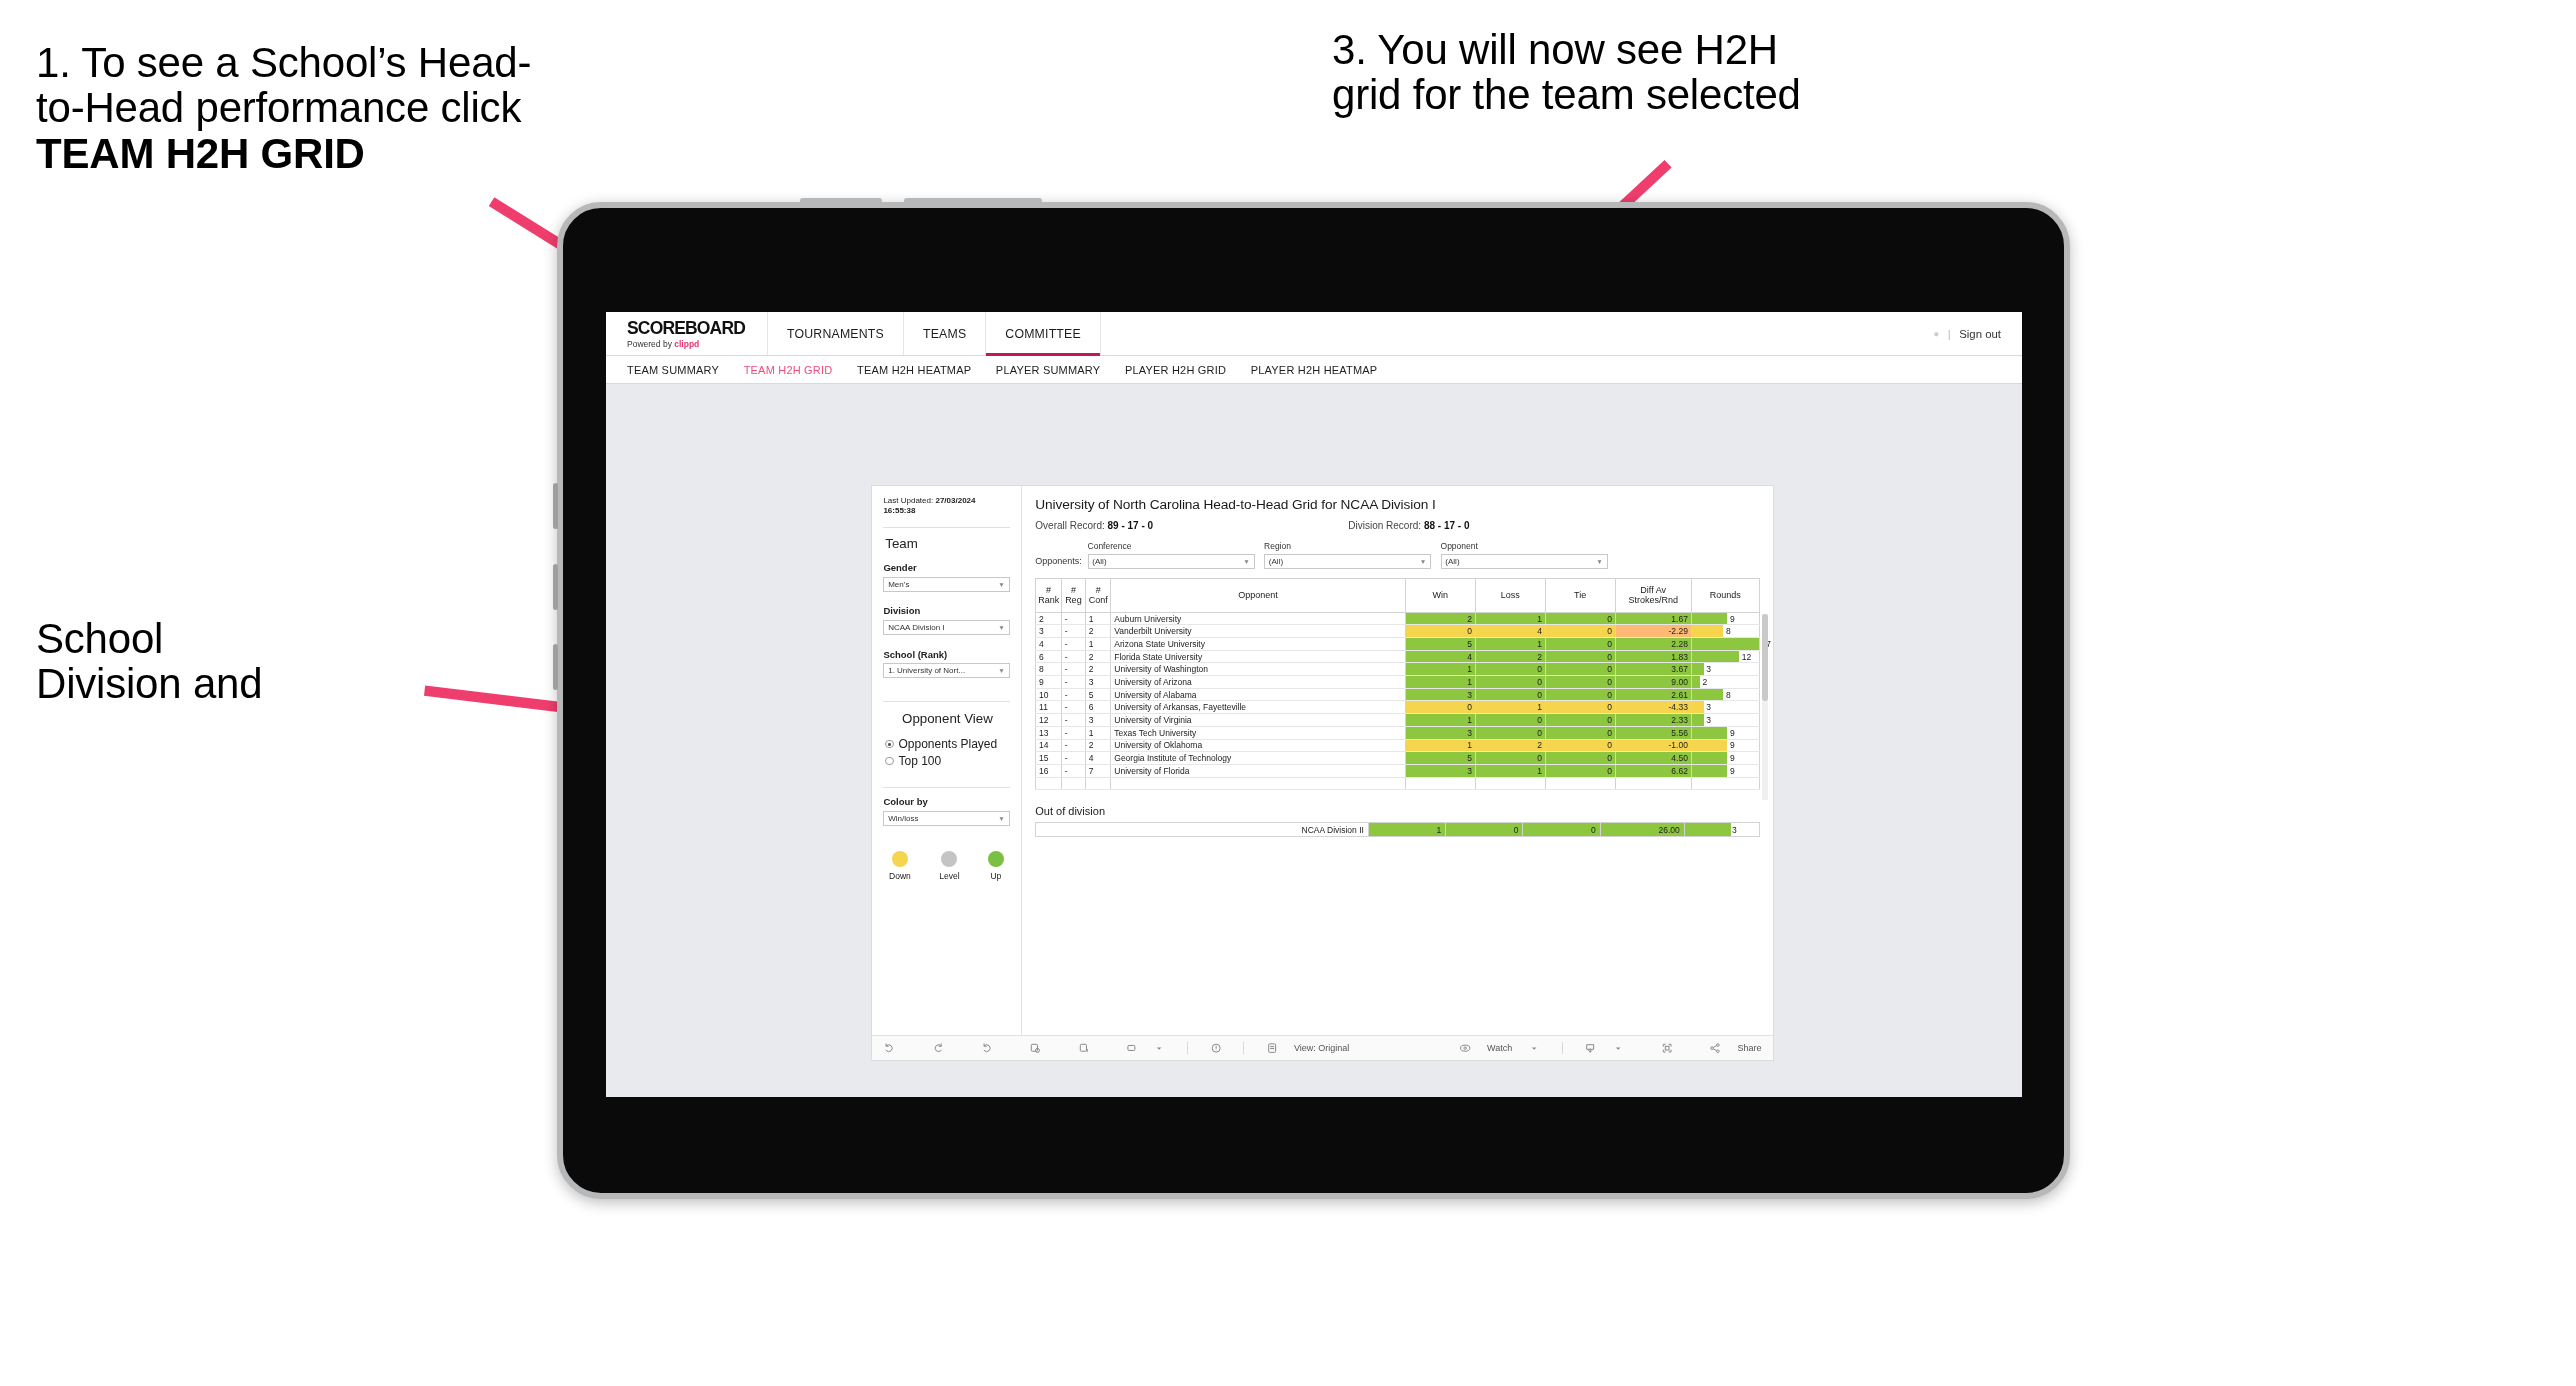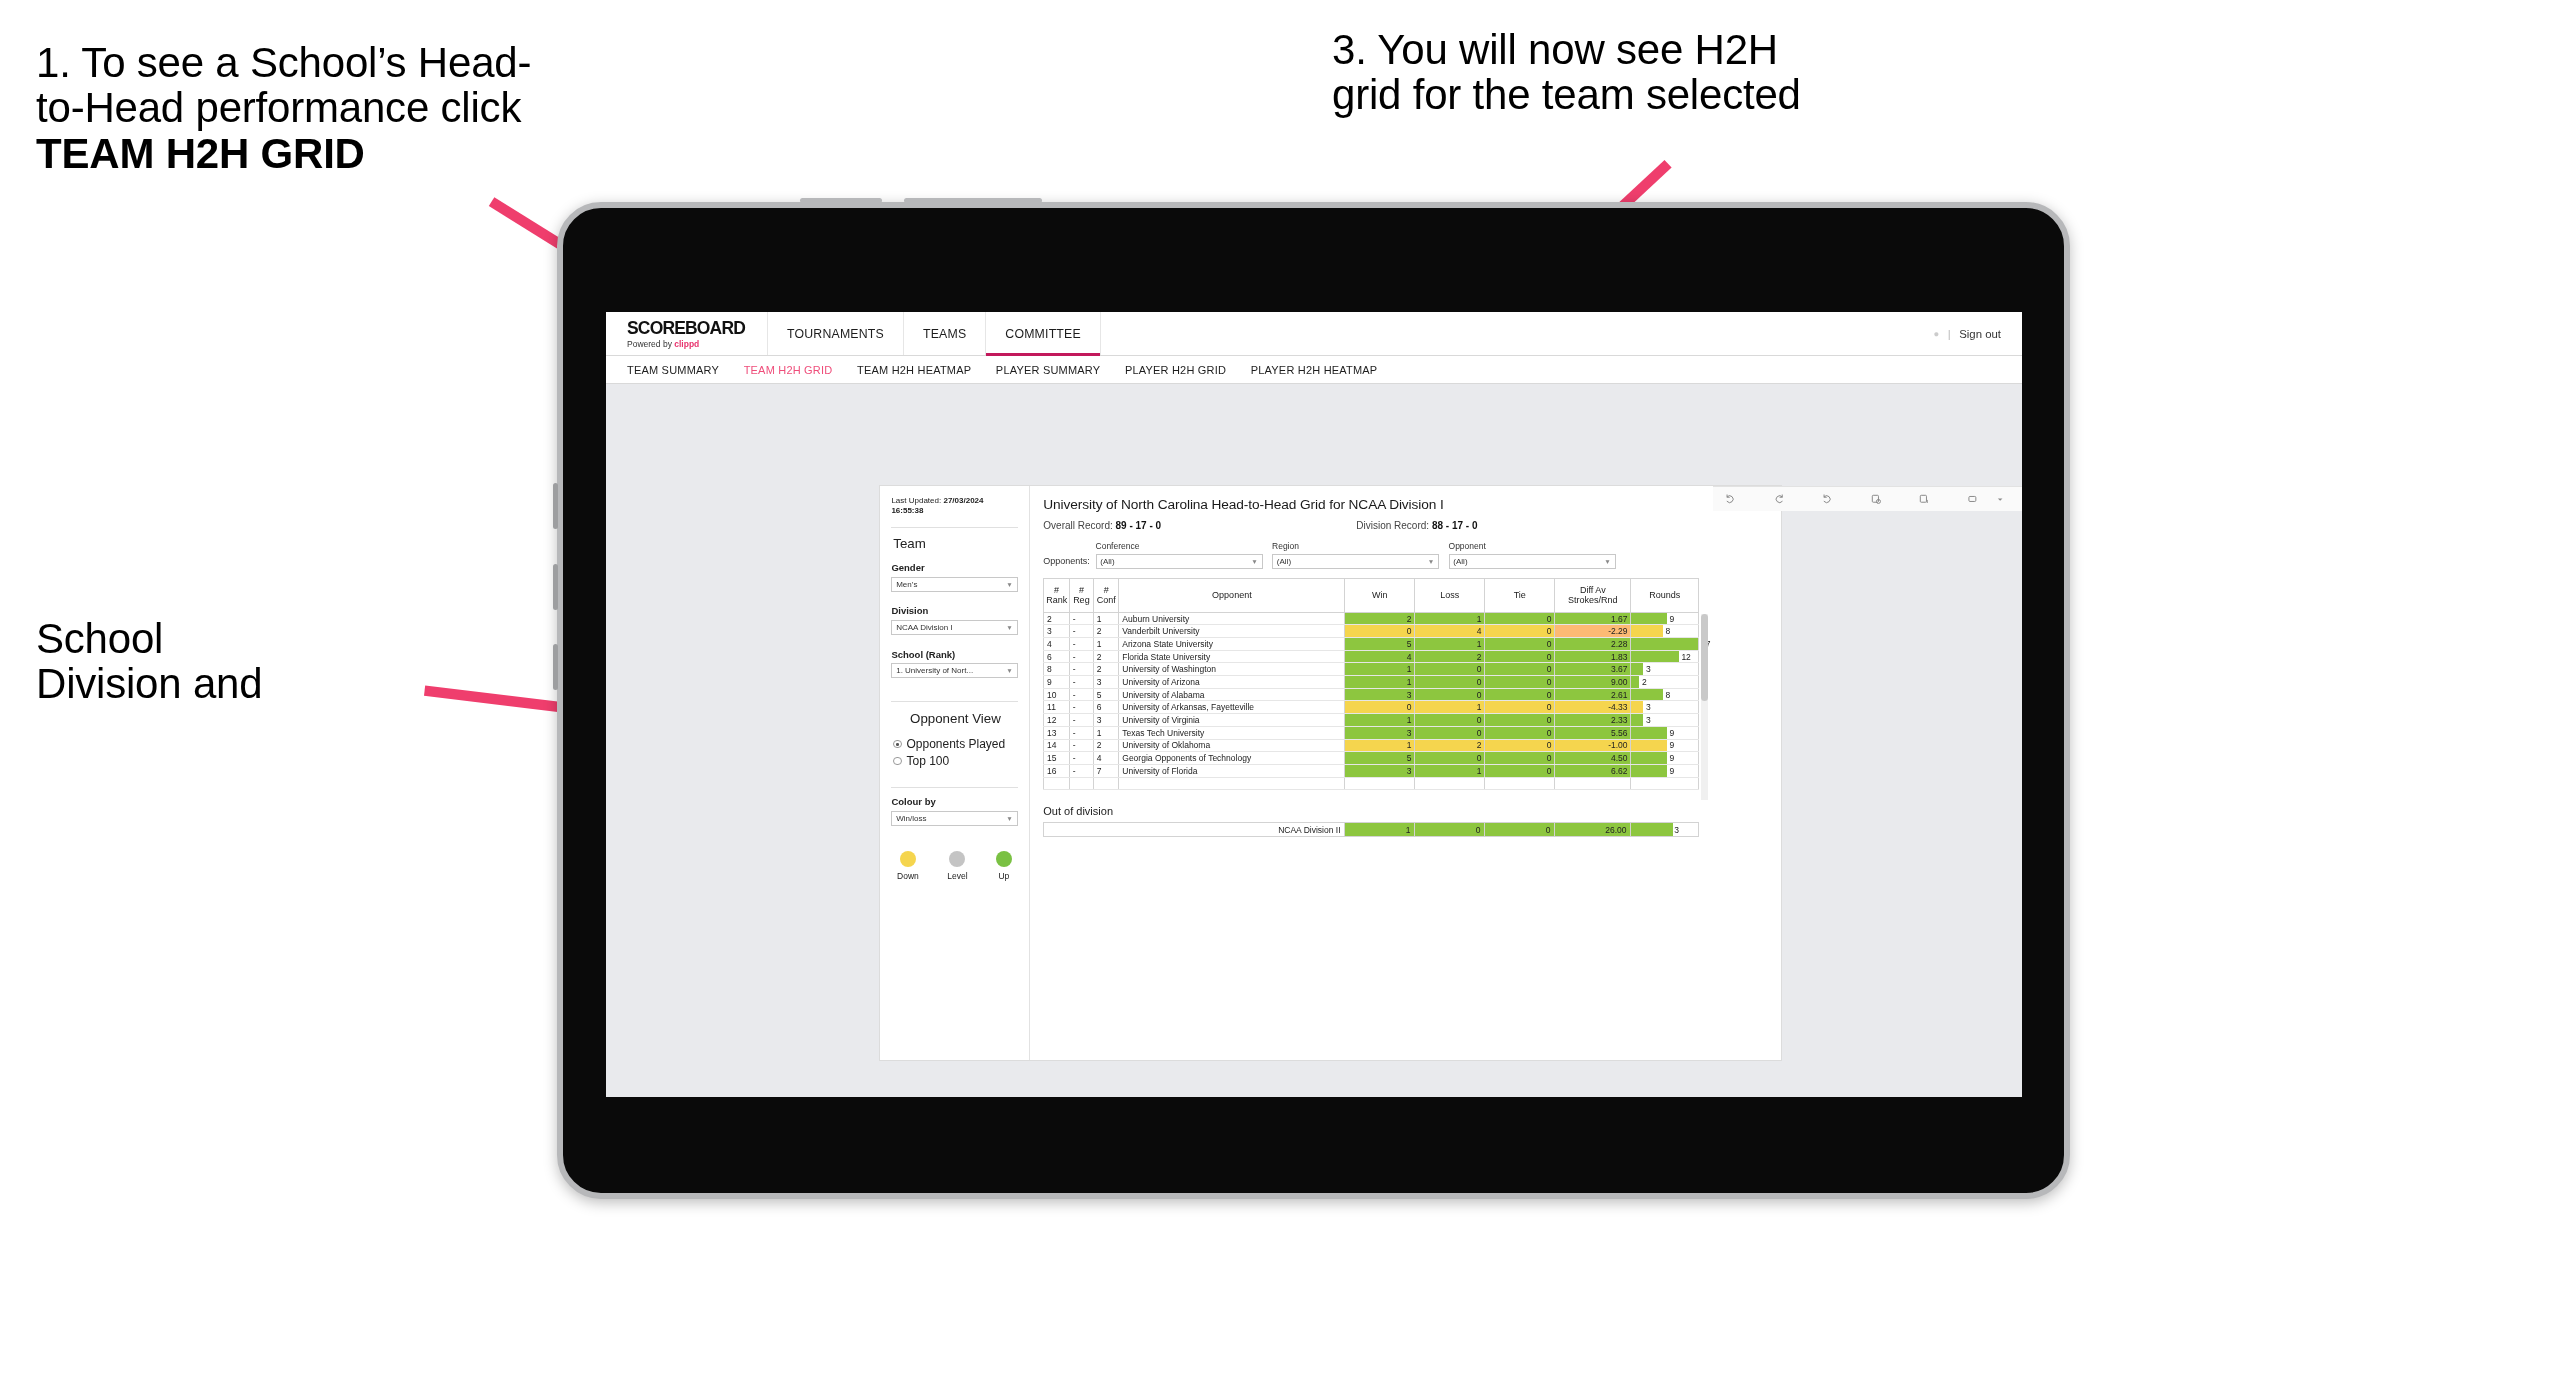--- a/index.html
+++ b/index.html
@@ -92,21 +92,21 @@
   }
   .subnav .sitem { font-size: 11px; color:#1d1d1d; padding: 0 12.3px; letter-spacing:0.2px; }
   .subnav .sitem:first-child { padding-left: 0; }
   .subnav .sitem.active { color:#ef4d7a; }
 
   
   #card {
     position:absolute; left: 265px; top: 173px;
     width: 903px; height: 576px;
     background:#fff; border:0.9px solid #dcdcdc;
-    display:flex; flex-direction:row;margin-left:8px;
+    display:flex; flex-direction:column;
   }
   #cardbody { flex:1; display:flex; min-height:0; }
 
   
   .side {
     width: 150px; border-right:0.9px solid #e2e2e2; padding: 9.5px 11.4px 0 11.4px;
     font-size: 9.5px; color:#222; flex-shrink:0;
   }
   .lastupd { font-size: 8px; line-height:1.35; color:#222; }
   .lastupd b { font-weight:700; }
@@ -535,21 +535,21 @@
                       <td class="val cw-d" style="background:#f5d54e">-1.00</td>
                       <td class="rounds cw-r">
                         <div class="bar" style="width: 52.9412%; background: rgb(245, 213, 78);"></div>
                         <span class="rv" style="left: 52.9412%;">9</span>
                       </td>
                     </tr>
                     <tr>
                       <td class="num cw-rank">15</td>
                       <td class="num cw-reg">-</td>
                       <td class="num cw-conf">4</td>
-                      <td class="opp cw-opp">Georgia Opponents of Technology</td>
+                      <td class="opp cw-opp">Georgia Institute of Technology</td>
                       <td class="val cw-w" style="background:#8dc63f">5</td>
                       <td class="val cw-l" style="background:#8dc63f">0</td>
                       <td class="val cw-t" style="background:#8dc63f">0</td>
                       <td class="val cw-d" style="background:#8dc63f">4.50</td>
                       <td class="rounds cw-r">
                         <div class="bar" style="width: 52.9412%; background: rgb(141, 198, 63);"></div>
                         <span class="rv" style="left: 52.9412%;">9</span>
                       </td>
                     </tr>
                     <tr>

